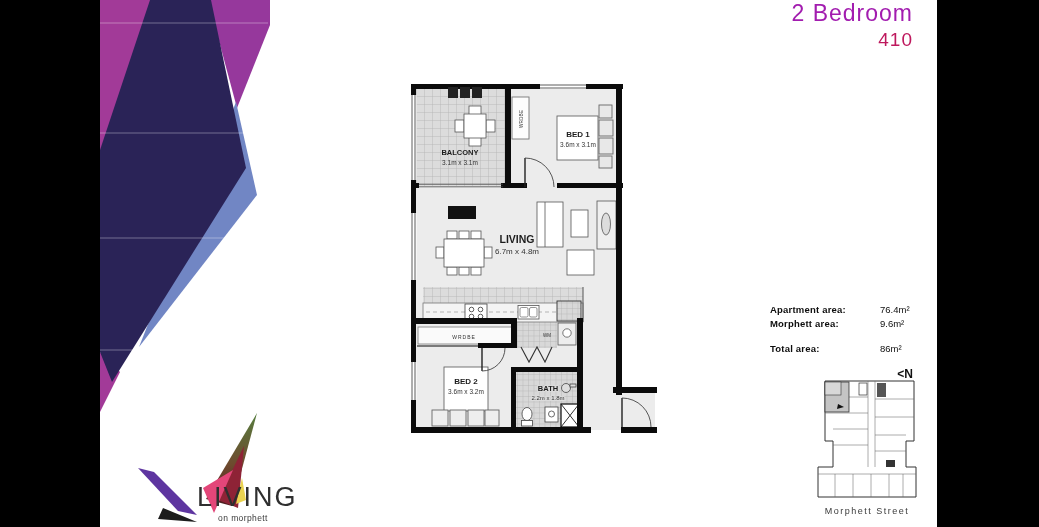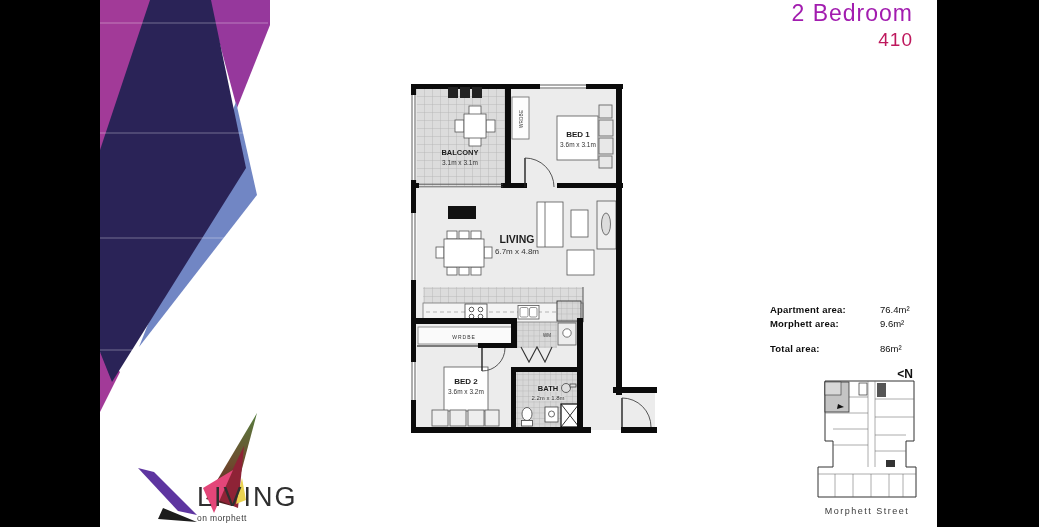--- a/index.html
+++ b/index.html
@@ -15,21 +15,21 @@
   .plan-svg{position:absolute;left:405px;top:78px;}
   .areas{position:absolute;top:303px;right:111px;font-size:9.5px;color:#0e0e0e;}
   .areas .row{display:flex;height:13.5px;align-items:center;}
   .areas .row.total{margin-top:12px;}
   .areas .lbl{width:110px;font-weight:bold;letter-spacing:.2px;}
   .areas .val{width:48px;text-align:left;}
   .keyplan-svg{position:absolute;left:810px;top:358px;}
   .logo-shards{position:absolute;left:130px;top:400px;}
   .wordmark{position:absolute;left:197px;top:484px;width:92px;text-align:left;
             font-size:27px;font-weight:100;letter-spacing:2px;color:#2f2f2f;line-height:1;}
-  .tagline{position:absolute;left:197px;top:513px;width:92px;text-align:left;
+  .tagline{position:absolute;left:197px;top:513px;width:92px;text-align:center;
            font-size:8.5px;color:#3a3a3a;letter-spacing:.4px;}
   svg text{font-family:"Liberation Sans",sans-serif;}
 </style>
 </head>
 <body>
 
 <div class="page">
 
   <div class="side-bar bar-left"></div>
   <div class="side-bar bar-right"></div>

